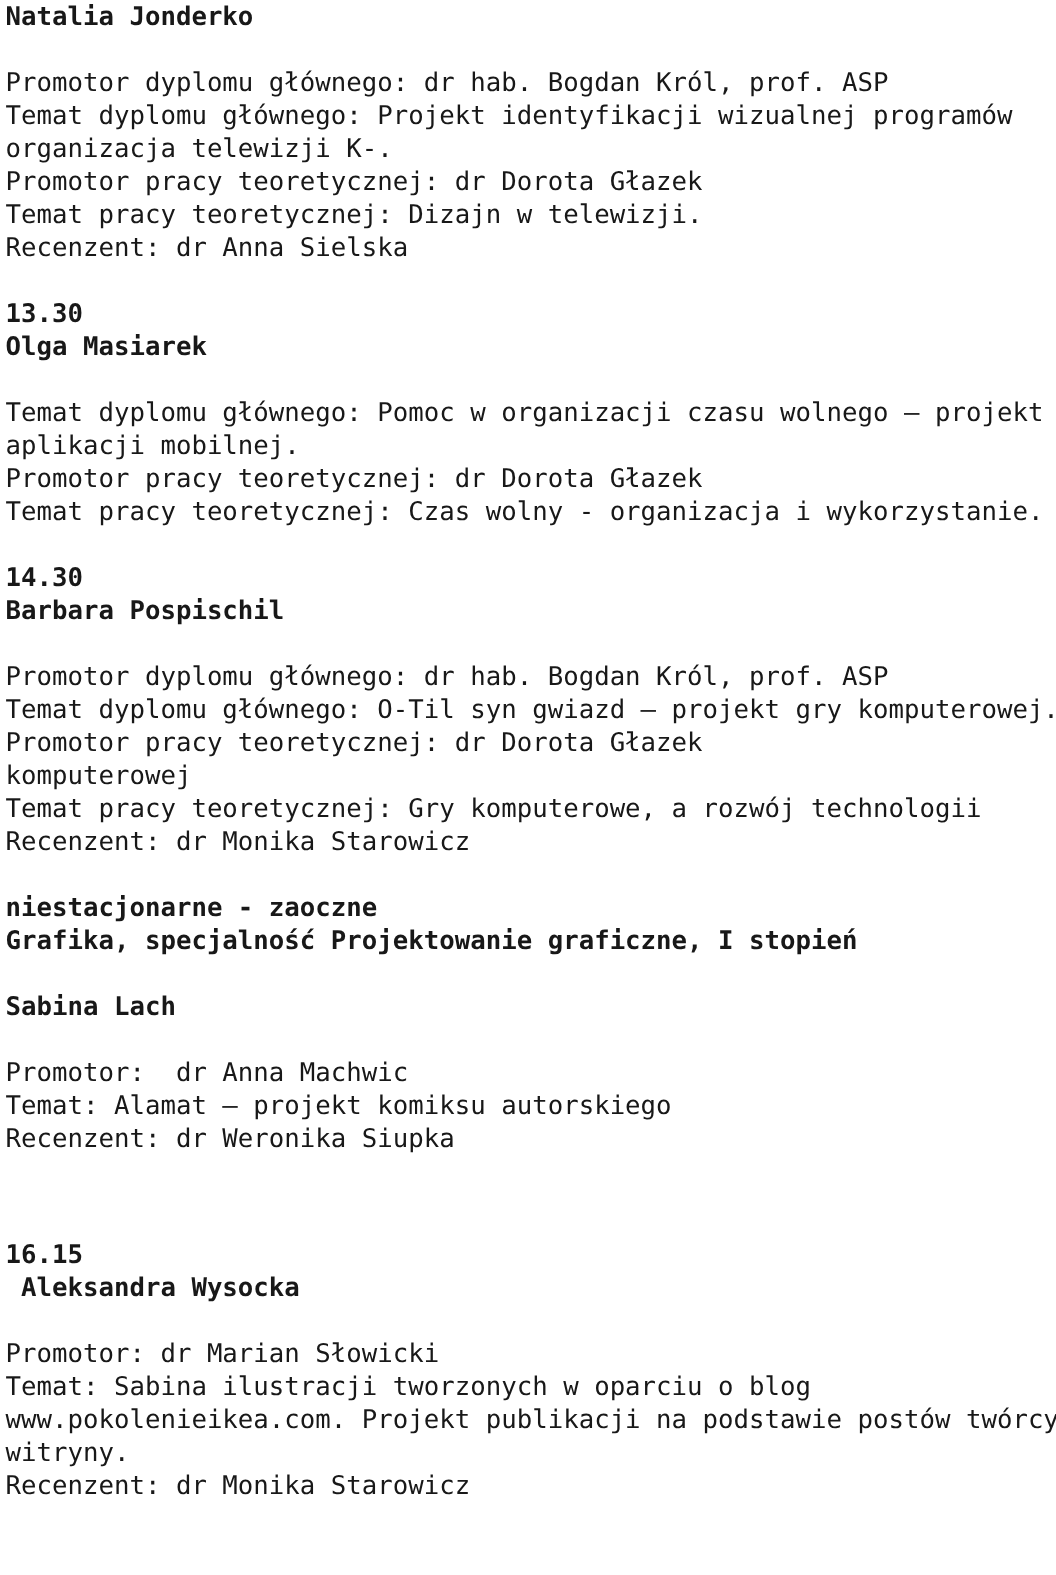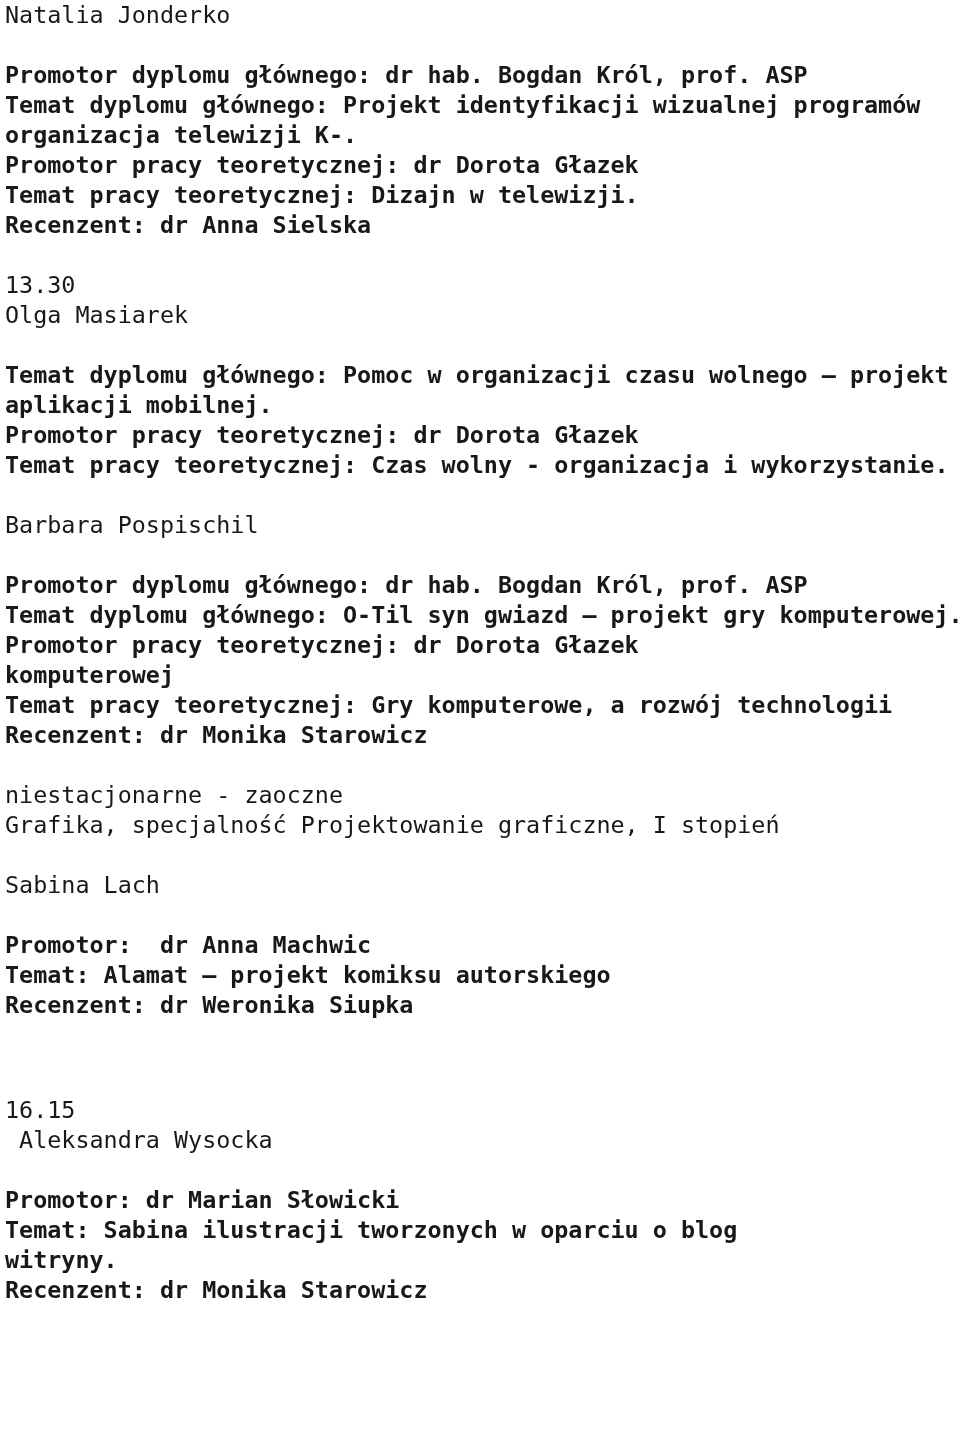--- a/index.html
+++ b/index.html
@@ -26,25 +26,25 @@
     position: absolute;
     left: 5px;
     top: 0px;
     width: 955px;
   }
   .line {
     font-size: 23.4px;
     line-height: 30px;
     white-space: pre;
     letter-spacing: 0px;
-    font-weight: 700;
+    font-weight: 400;
     height: 30px;
   }
   .line.bold {
-    font-weight: 400;
+    font-weight: 700;
   }
   .line.blank {
     height: 30px;
   }
   .line.blank-half {
     height: 15px;
   }
 </style>
 </head>
 <body>
@@ -69,20 +69,21 @@
       <div class="line bold">Olga Masiarek</div>
       <div class="line blank"></div>
       <div class="line">Temat dyplomu głównego: Pomoc w organizacji czasu wolnego – projekt</div>
       <div class="line">aplikacji mobilnej.</div>
       <div class="line">Promotor pracy teoretycznej: dr Dorota Głazek</div>
       <div class="line">Temat pracy teoretycznej: Czas wolny - organizacja i wykorzystanie.</div>
     </div>
 
     <div>
       <div class="line blank"></div>
+      <div class="line bold">14.30</div>
       <div class="line bold">Barbara Pospischil</div>
       <div class="line blank"></div>
       <div class="line">Promotor dyplomu głównego: dr hab. Bogdan Król, prof. ASP</div>
       <div class="line">Temat dyplomu głównego: O-Til syn gwiazd – projekt gry komputerowej.</div>
       <div class="line">Promotor pracy teoretycznej: dr Dorota Głazek</div>
       <div class="line">komputerowej</div>
       <div class="line">Temat pracy teoretycznej: Gry komputerowe, a rozwój technologii</div>
       <div class="line">Recenzent: dr Monika Starowicz</div>
     </div>
 
@@ -103,18 +104,19 @@
 
     <div>
       <div class="line blank"></div>
       <div class="line blank"></div>
       <div class="line blank-half"></div>
       <div class="line bold">16.15</div>
       <div class="line bold"> Aleksandra Wysocka</div>
       <div class="line blank"></div>
       <div class="line">Promotor: dr Marian Słowicki</div>
       <div class="line">Temat: Sabina ilustracji tworzonych w oparciu o blog</div>
+      <div class="line">www.pokolenieikea.com. Projekt publikacji na podstawie postów twórcy</div>
       <div class="line">witryny.</div>
       <div class="line">Recenzent: dr Monika Starowicz</div>
     </div>
 
   </div>
 </div>
 
 </body></html>

